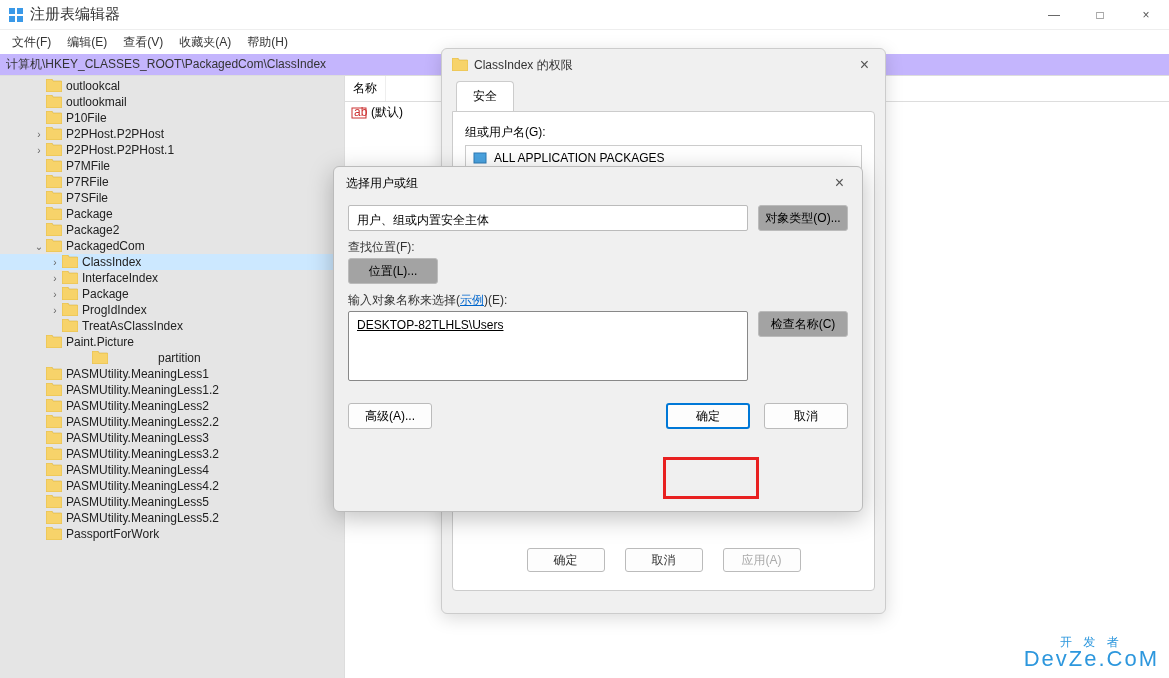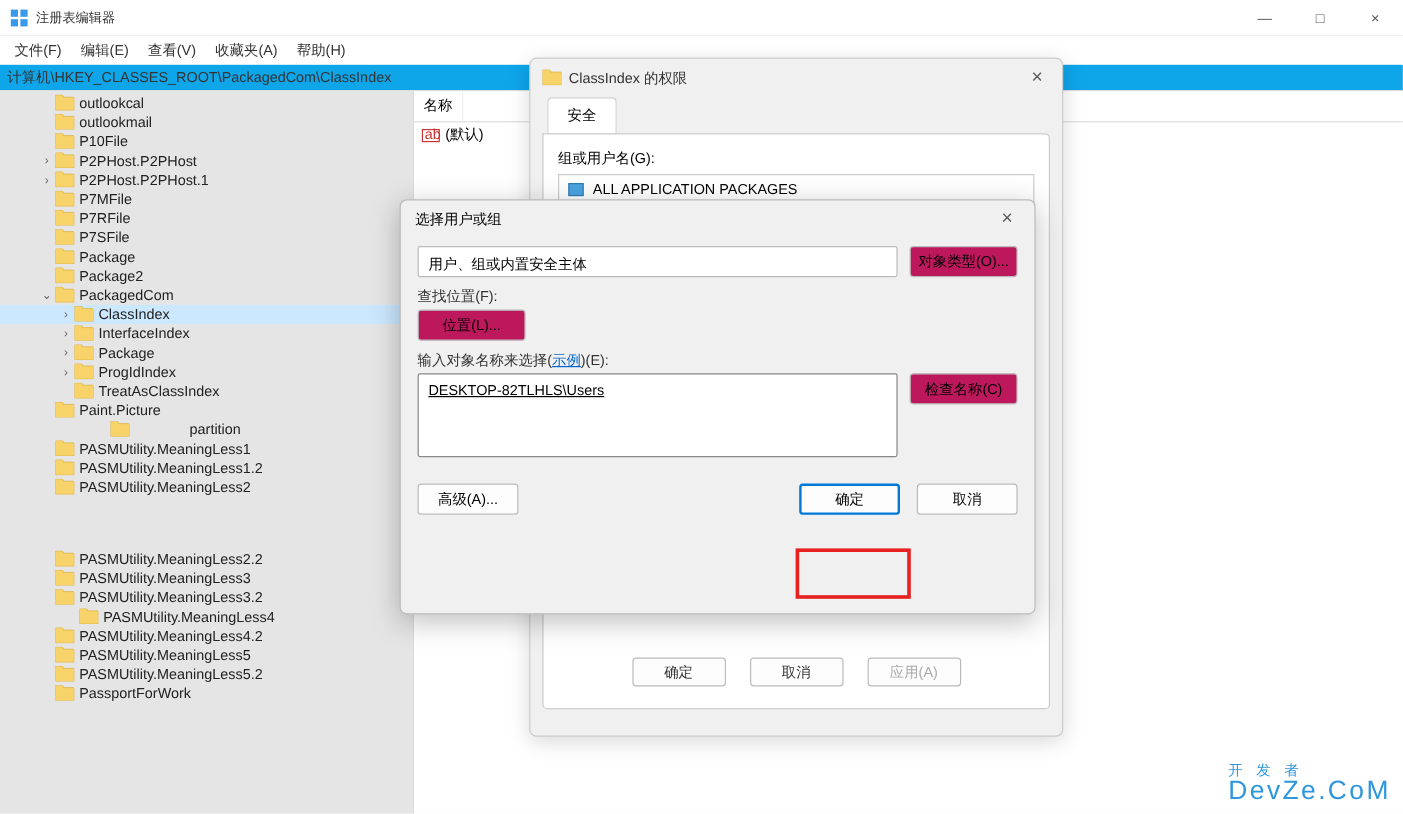--- a/index.html
+++ b/index.html
@@ -2,28 +2,28 @@
 <html><head>
   <meta charset="utf-8">
   <style>
     * { box-sizing: border-box; margin: 0; padding: 0; font-family: "Microsoft YaHei", "Segoe UI", sans-serif; font-size: 12px; }
     body { background: #f5f5f5; width: 1169px; height: 678px; overflow: hidden; position: relative; }
     
     .main-window { width: 1169px; height: 678px; background: #fff; position: relative; }
     
     .titlebar { height: 30px; background: #fff; display: flex; align-items: center; padding-left: 8px; border-bottom: 1px solid #eee; }
     .titlebar-icon { width: 16px; height: 16px; margin-right: 6px; display: inline-flex; align-items: center; justify-content: center; }
-    .titlebar-title { flex: 1; font-size: 11px; color: #333; }
+    .titlebar-title { flex: 1; font-size: 15px; color: #333; }
     .window-controls { display: flex; }
     .window-btn { width: 46px; height: 30px; display: flex; align-items: center; justify-content: center; color: #555; cursor: pointer; }
     
     .menubar { height: 24px; background: #fff; display: flex; align-items: center; padding: 0 4px; }
     .menu-item { padding: 2px 8px; color: #333; cursor: pointer; }
     
-    .addressbar { height: 22px; padding: 2px 6px; border-bottom: 1px solid #ddd; display: flex; align-items: center; color: #333; background: #0ea5e9; }
+    .addressbar { height: 22px; padding: 2px 6px; border-bottom: 1px solid #ddd; display: flex; align-items: center; color: #333; background: #c4b5fd; }
     
     .content { display: flex; height: calc(100% - 76px); }
     .tree-panel { width: 345px; overflow: auto; border-right: 1px solid #ddd; background: #e5e5e5; padding: 2px 0; }
     .tree-item { display: flex; align-items: center; padding: 1px 0; white-space: nowrap; cursor: pointer; }
     .tree-item.selected { background: #cce8ff; }
     .tree-caret { width: 14px; display: inline-flex; justify-content: center; color: #666; font-size: 10px; }
     .tree-folder-icon { width: 16px; height: 14px; margin-right: 4px; display: inline-flex; }
     .tree-label { color: #222; }
     
     .values-panel { flex: 1; background: #fff; }
@@ -50,30 +50,30 @@
     
     
     .select-dialog { position: absolute; left: 333px; top: 166px; width: 530px; height: 346px; background: #f0f0f0; border: 1px solid #bbb; border-radius: 6px; box-shadow: 0 6px 24px rgba(0,0,0,0.25); }
     .select-title { height: 32px; display: flex; align-items: center; padding: 0 12px; }
     .select-title-text { flex: 1; }
     .select-body { padding: 6px 14px 14px 14px; }
     .select-label { margin-top: 8px; margin-bottom: 2px; color: #333; }
     .select-row { display: flex; gap: 10px; align-items: flex-start; margin-bottom: 8px; }
     .readonly-box { flex: 1; border: 1px solid #bbb; background: #fff; padding: 6px 8px; height: 26px; border-radius: 2px; }
     .textarea-box { flex: 1; border: 1px solid #888; background: #fff; padding: 6px 8px; height: 70px; border-radius: 2px; }
-    .side-btn { width: 90px; height: 26px; border: 1px solid #bbb; background: #be185d; border-radius: 3px; cursor: pointer; }
+    .side-btn { width: 90px; height: 26px; border: 1px solid #bbb; background: #a3a3a3; border-radius: 3px; cursor: pointer; }
     .link-text { color: #0066cc; text-decoration: underline; cursor: pointer; }
     .underline { text-decoration: underline; }
     .select-footer { display: flex; padding: 0 14px 14px 14px; gap: 14px; align-items: center; }
     .select-footer .spacer { flex: 1; }
     .footer-btn { width: 84px; height: 26px; border: 1px solid #bbb; background: #fdfdfd; border-radius: 3px; cursor: pointer; }
     .ok-highlight { border: 2px solid #0078d7; }
     .red-box { position: absolute; border: 3px solid #e82020; }
     
-    .watermark { position: absolute; right: 10px; bottom: 8px; color: #2d97dd; font-size: 28px; font-weight: 500; letter-spacing: 4px; font-family: Arial, sans-serif; line-height: 1; text-align: left; }
+    .watermark { position: absolute; right: 10px; bottom: 8px; color: #2d97dd; font-size: 28px; font-weight: 500; letter-spacing: 4px; font-family: Arial, sans-serif; line-height: 1; text-align: center; }
     .watermark .line2 { font-size: 22px; letter-spacing: 2px; }
     
     svg.folder { width: 16px; height: 13px; }
   </style>
 </head>
 <body>
 
 <div class="main-window">
   <div class="titlebar">
     <span class="titlebar-icon">
@@ -286,21 +286,21 @@
         </div>
         <div class="tree-item" style="padding-left: 32px;">
           <span class="tree-caret"></span>
           <span class="tree-folder-icon">
             <svg class="folder" viewBox="0 0 16 13">
               <path d="M0 2 L0 12 Q0 13 1 13 L15 13 Q16 13 16 12 L16 3 Q16 2 15 2 L7 2 L6 0 L1 0 Q0 0 0 1 Z" fill="#f7d36a" stroke="#d4a829" stroke-width="0.5"></path>
             </svg>
           </span>
           <span class="tree-label">PASMUtility.MeaningLess2</span>
         </div>
-        <div class="tree-item" style="padding-left: 32px; margin-top: 44px;">
+        <div class="tree-item" style="padding-left: 32px;">
           <span class="tree-caret"></span>
           <span class="tree-folder-icon">
             <svg class="folder" viewBox="0 0 16 13">
               <path d="M0 2 L0 12 Q0 13 1 13 L15 13 Q16 13 16 12 L16 3 Q16 2 15 2 L7 2 L6 0 L1 0 Q0 0 0 1 Z" fill="#f7d36a" stroke="#d4a829" stroke-width="0.5"></path>
             </svg>
           </span>
           <span class="tree-label">PASMUtility.MeaningLess2.2</span>
         </div>
         <div class="tree-item" style="padding-left: 32px;">
           <span class="tree-caret"></span>
@@ -313,21 +313,21 @@
         </div>
         <div class="tree-item" style="padding-left: 32px;">
           <span class="tree-caret"></span>
           <span class="tree-folder-icon">
             <svg class="folder" viewBox="0 0 16 13">
               <path d="M0 2 L0 12 Q0 13 1 13 L15 13 Q16 13 16 12 L16 3 Q16 2 15 2 L7 2 L6 0 L1 0 Q0 0 0 1 Z" fill="#f7d36a" stroke="#d4a829" stroke-width="0.5"></path>
             </svg>
           </span>
           <span class="tree-label">PASMUtility.MeaningLess3.2</span>
         </div>
-        <div class="tree-item" style="padding-left: 32px; margin-left: 20px;">
+        <div class="tree-item" style="padding-left: 32px;">
           <span class="tree-caret"></span>
           <span class="tree-folder-icon">
             <svg class="folder" viewBox="0 0 16 13">
               <path d="M0 2 L0 12 Q0 13 1 13 L15 13 Q16 13 16 12 L16 3 Q16 2 15 2 L7 2 L6 0 L1 0 Q0 0 0 1 Z" fill="#f7d36a" stroke="#d4a829" stroke-width="0.5"></path>
             </svg>
           </span>
           <span class="tree-label">PASMUtility.MeaningLess4</span>
         </div>
         <div class="tree-item" style="padding-left: 32px;">
           <span class="tree-caret"></span>

